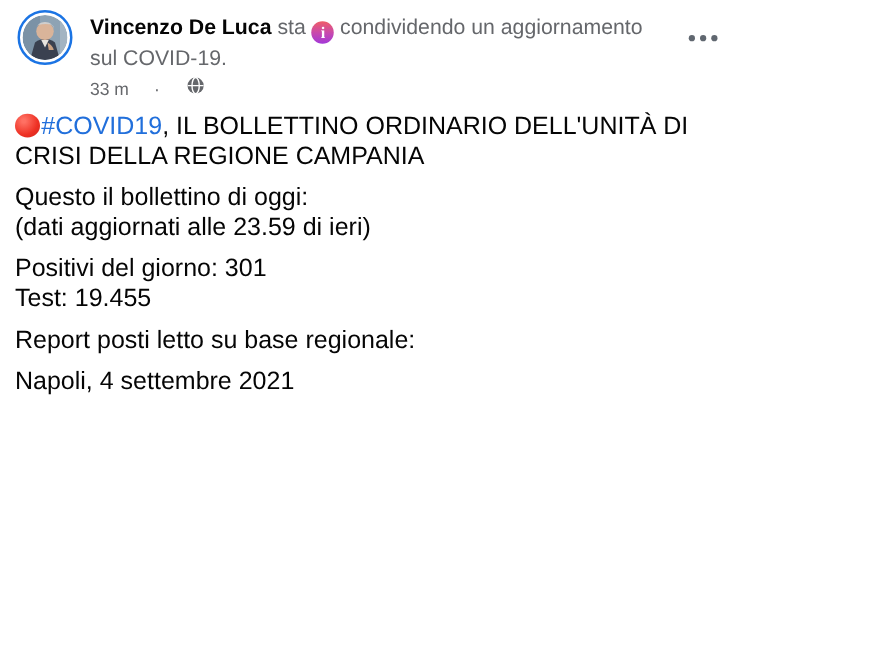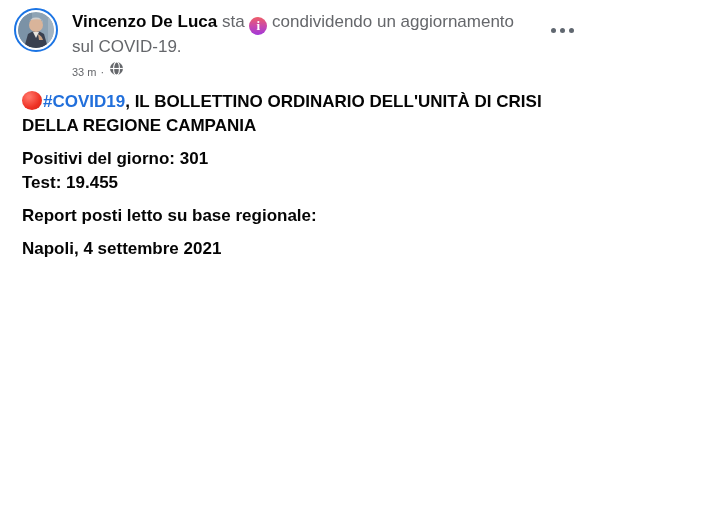--- a/index.html
+++ b/index.html
@@ -45,48 +45,47 @@
     color: #fff;
     font-family: "Liberation Serif", serif;
     font-weight: 700;
     font-size: 13px;
     line-height: 18px;
     text-align: center;
     vertical-align: -3px;
   }
   .meta-row {
     margin-top: 3px;
-    font-size: 11px;
+    font-size: 14px;
     line-height: 20px;
     color: #65676b;
     display: flex;
-    align-items: flex-end;
-    gap: 4px;
+    align-items: flex-start;
+    gap: 20px;
     cursor: pointer;
   }
   .meta-row .globe { display: inline-block; margin-left: 1px; }
   .menu-dots {
     position: absolute;
     top: 24px; right: 18px;
     display: flex; gap: 4px;
     padding: 4px;
     cursor: pointer;
   }
   .menu-dots i {
     width: 5px; height: 5px; border-radius: 50%;
     background: #606770; display: block;
   }
 
   
   .post-body {
-    padding: 8px 20px 0 22px;
-    font-size: 17px;
+    padding: 8px 20px 0 12px;
+    font-size: 20px;
     line-height: 24px;
     color: #050505;
-    font-weight: bold;
   }
   .post-body p { margin: 0 0 9px 0; }
   .red-dot {
     display: inline-block;
     width: 20px; height: 19px;
     border-radius: 50%;
     background: radial-gradient(circle at 35% 30%, #ff7063 8%, #ee3124 60%, #ce241b 100%);
     vertical-align: -3px;
     margin-right: 1px;
   }
@@ -145,19 +144,20 @@
         <i></i>
         <i></i>
     </div>
   </div>
 
   <div class="post-body">
     <p>
       <span class="red-dot"></span><a class="hashtag">#COVID19</a><span>, IL BOLLETTINO ORDINARIO DELL'UNITÀ DI CRISI DELLA REGIONE CAMPANIA</span>
     </p>
     <div>
+        <p>Questo il bollettino di oggi:<br>(dati aggiornati alle 23.59 di ieri)</p>
         <p>Positivi del giorno: 301<br>Test: 19.455</p>
         <p>Report posti letto su base regionale:</p>
         <p>Napoli, 4 settembre 2021</p>
       </div>
   </div>
 
 </div>
 
 </body></html>

